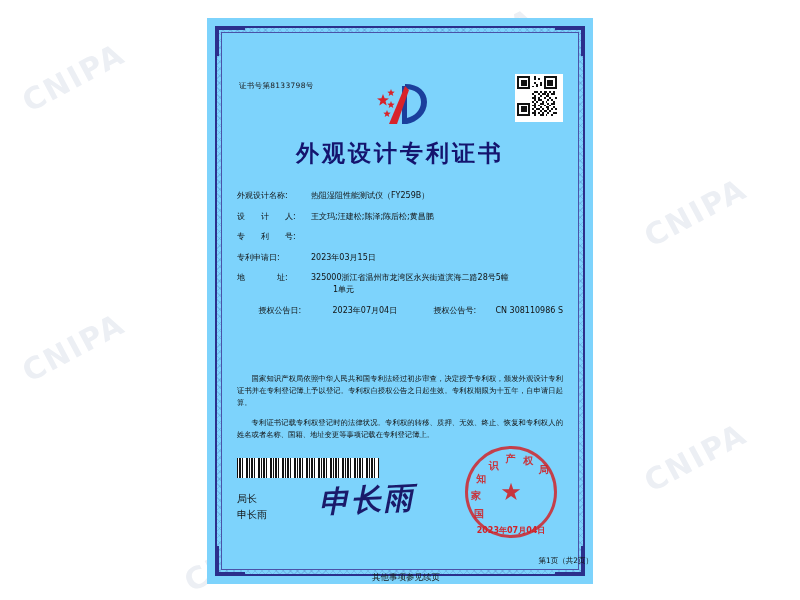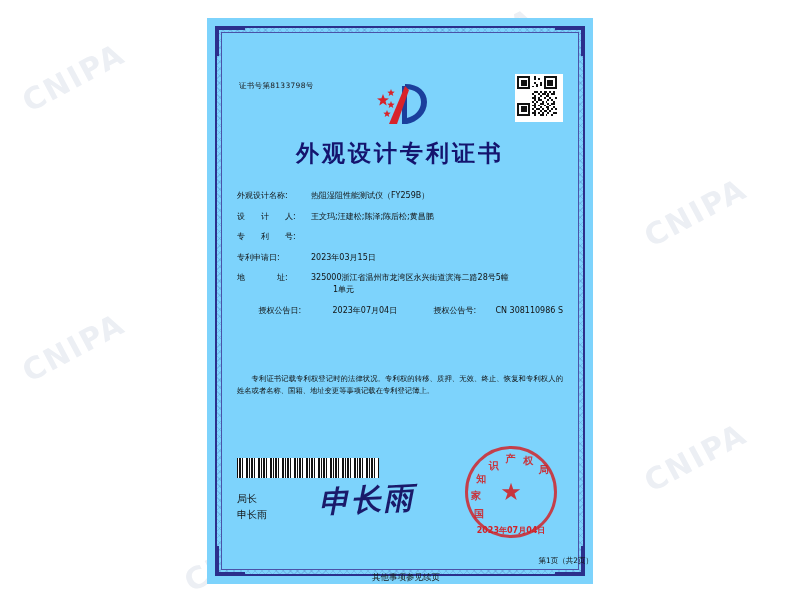--- a/index.html
+++ b/index.html
@@ -430,20 +430,21 @@
         </div>
         <div class="half">
           <div class="lab2">授权公告号:</div>
           <div class="val">CN 308110986 S</div>
         </div>
       </div>
 
     </div>
 
     <div class="paras">
+      <p>国家知识产权局依照中华人民共和国专利法经过初步审查，决定授予专利权，颁发外观设计专利证书并在专利登记簿上予以登记。专利权自授权公告之日起生效。专利权期限为十五年，自申请日起算。</p>
       <p>专利证书记载专利权登记时的法律状况。专利权的转移、质押、无效、终止、恢复和专利权人的姓名或者名称、国籍、地址变更等事项记载在专利登记簿上。</p>
     </div>
 
     <div class="barcode"></div>
 
     <div class="sig-label">
       <div>局长</div>
       <div>申长雨</div>
     </div>
 

